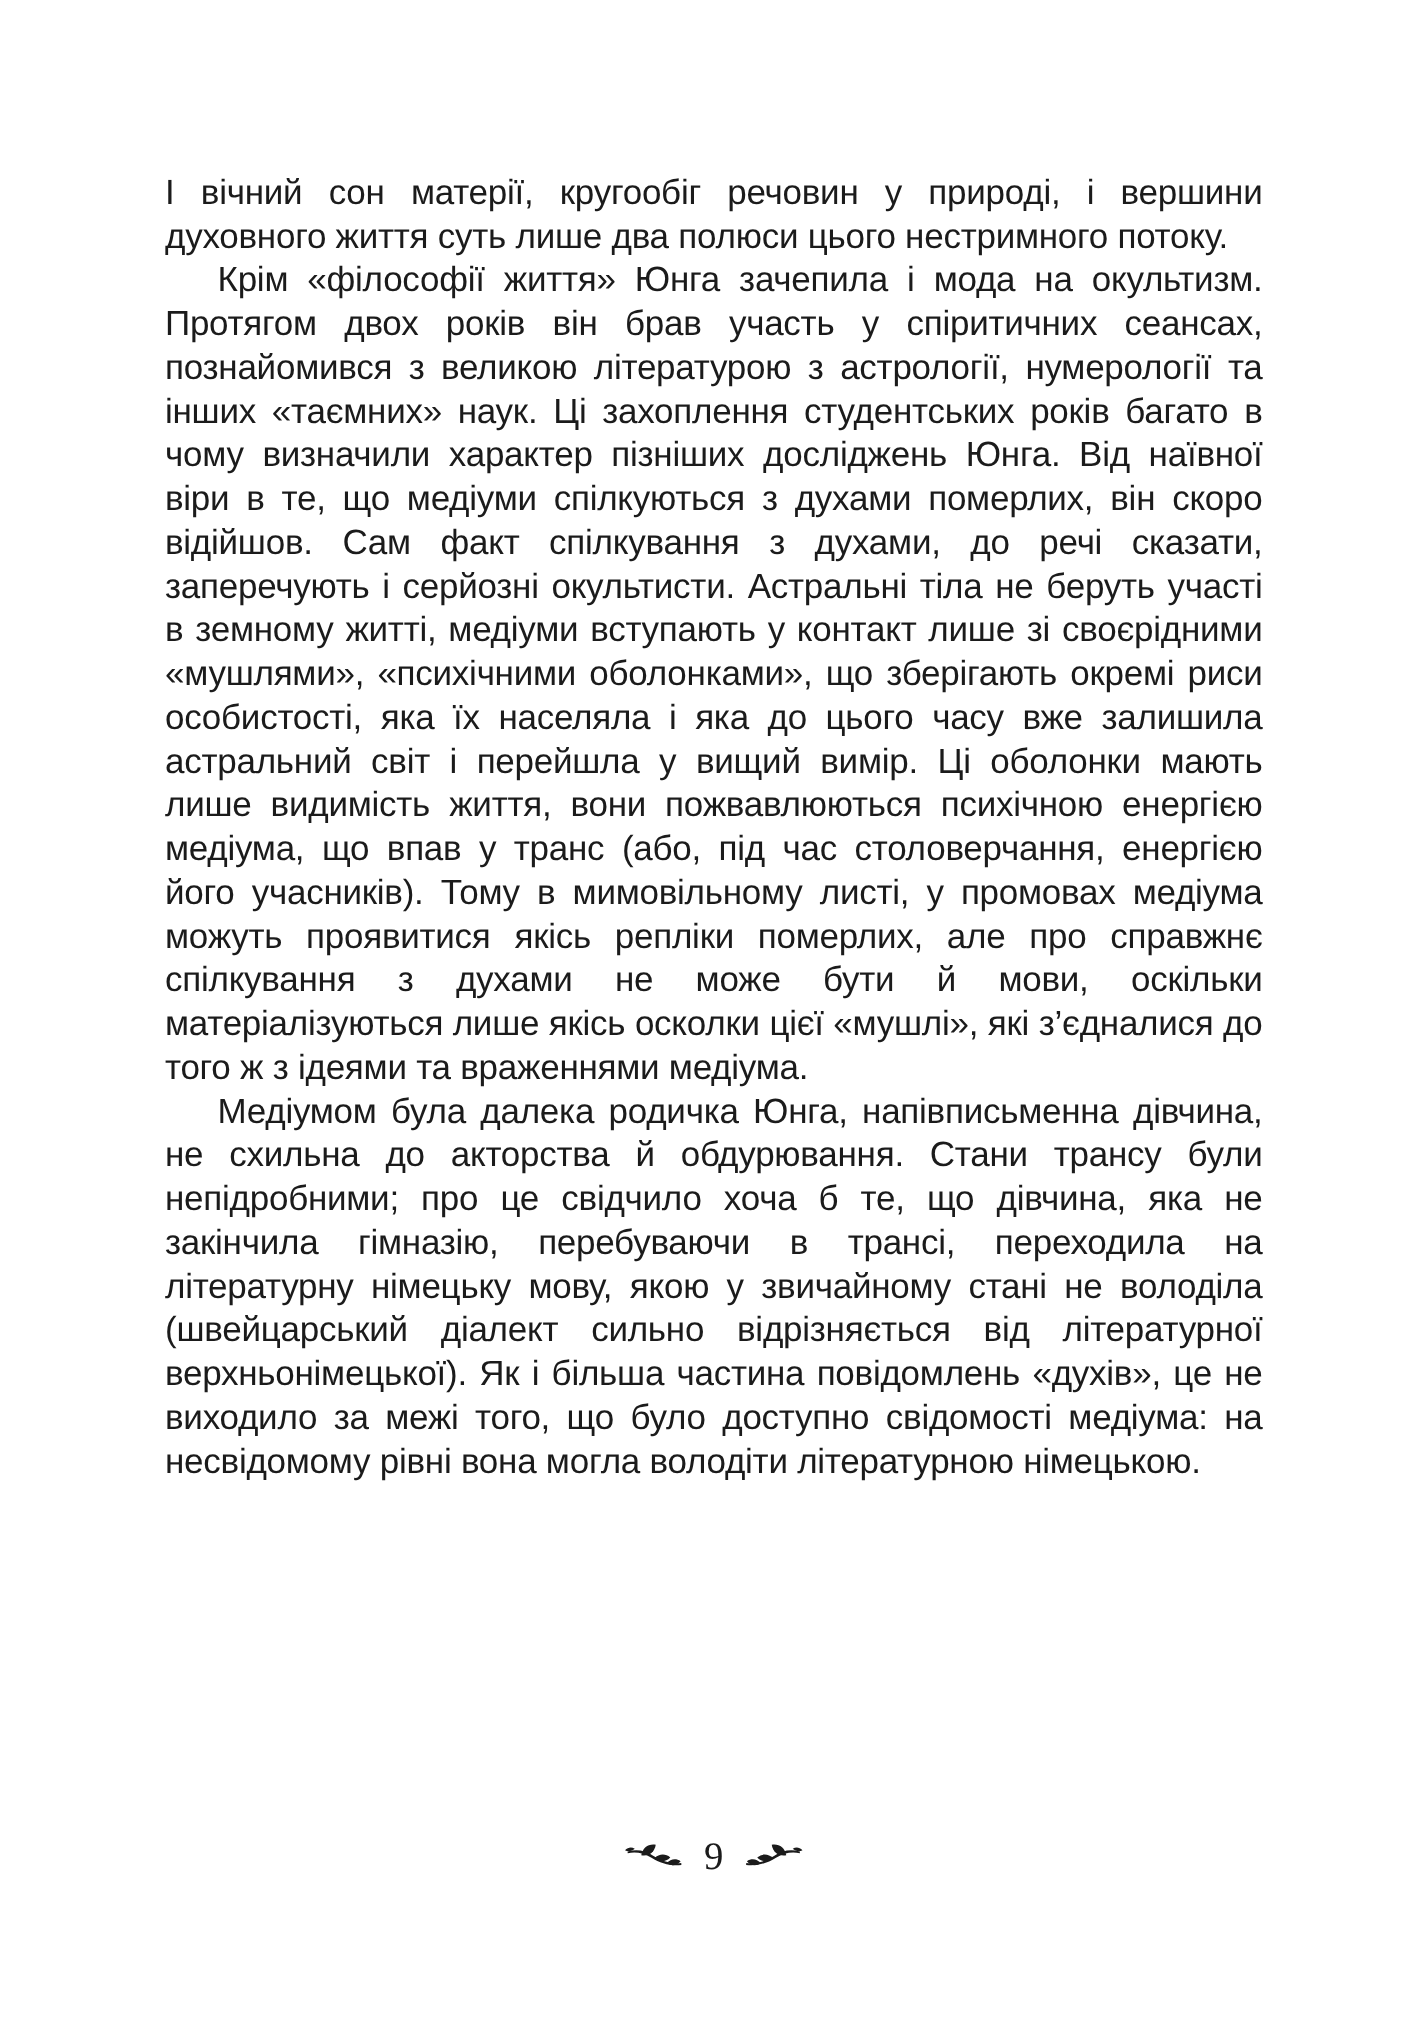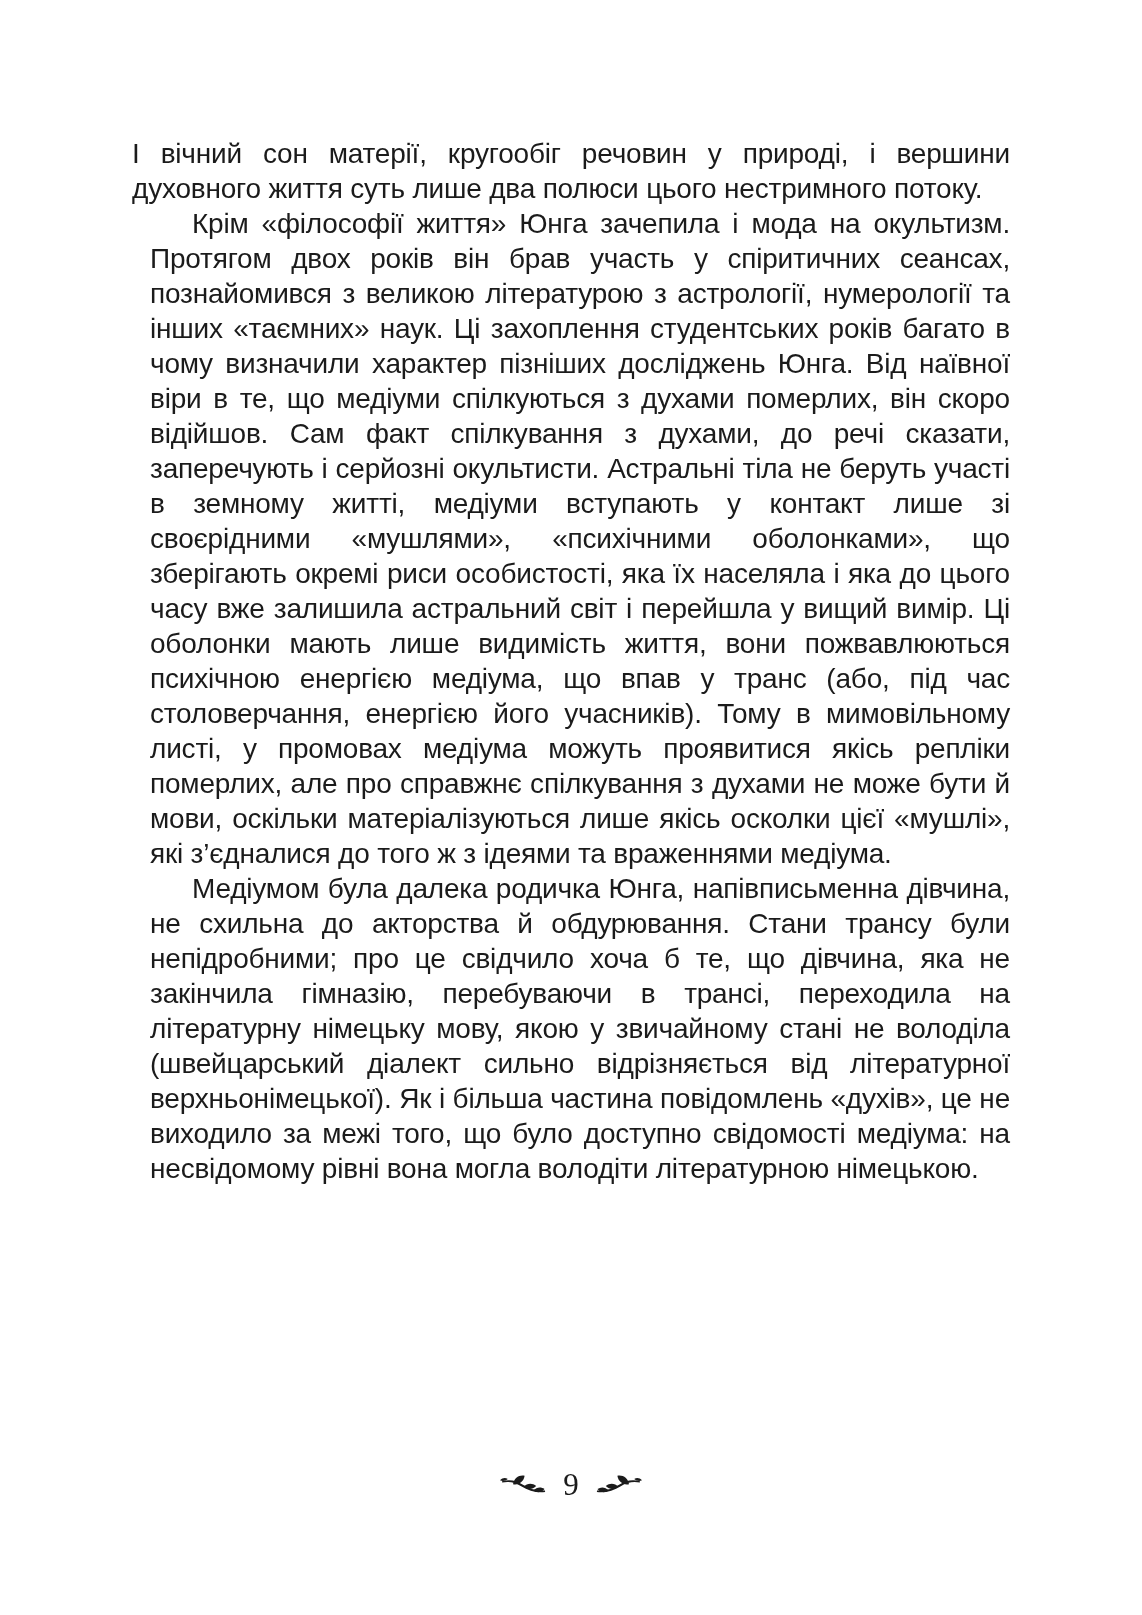--- a/index.html
+++ b/index.html
@@ -30,21 +30,20 @@
     text-align: justify;
     letter-spacing: -0.2px;
     color: #1b1b1b;
   }
   .para {
     margin: 0;
     padding: 0;
   }
   .para.indent {
     text-indent: 42px;
-    margin-left: 18px;
   }
   .page-footer {
     position: absolute;
     left: 0;
     top: 1468px;
     width: 100%;
     display: flex;
     justify-content: center;
     align-items: center;
     gap: 16px;

